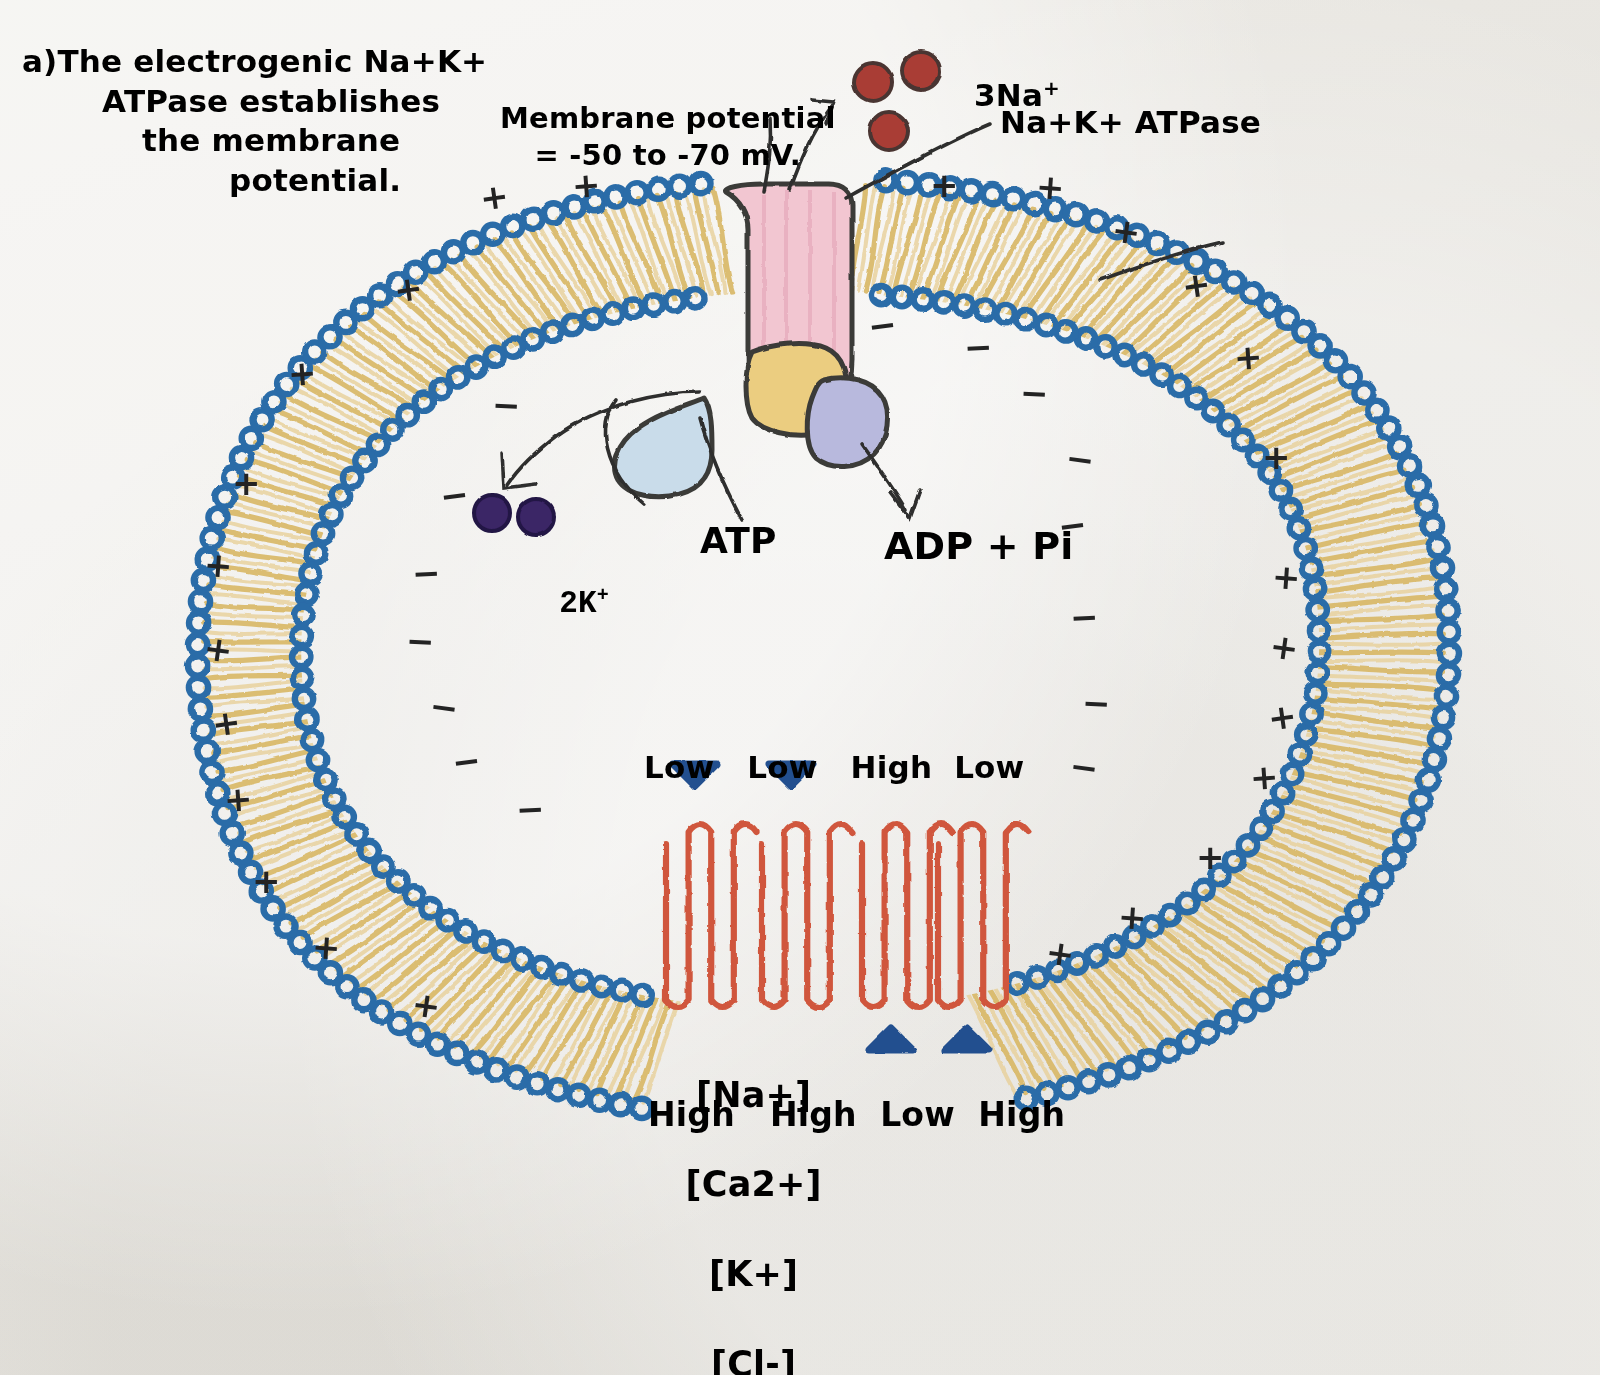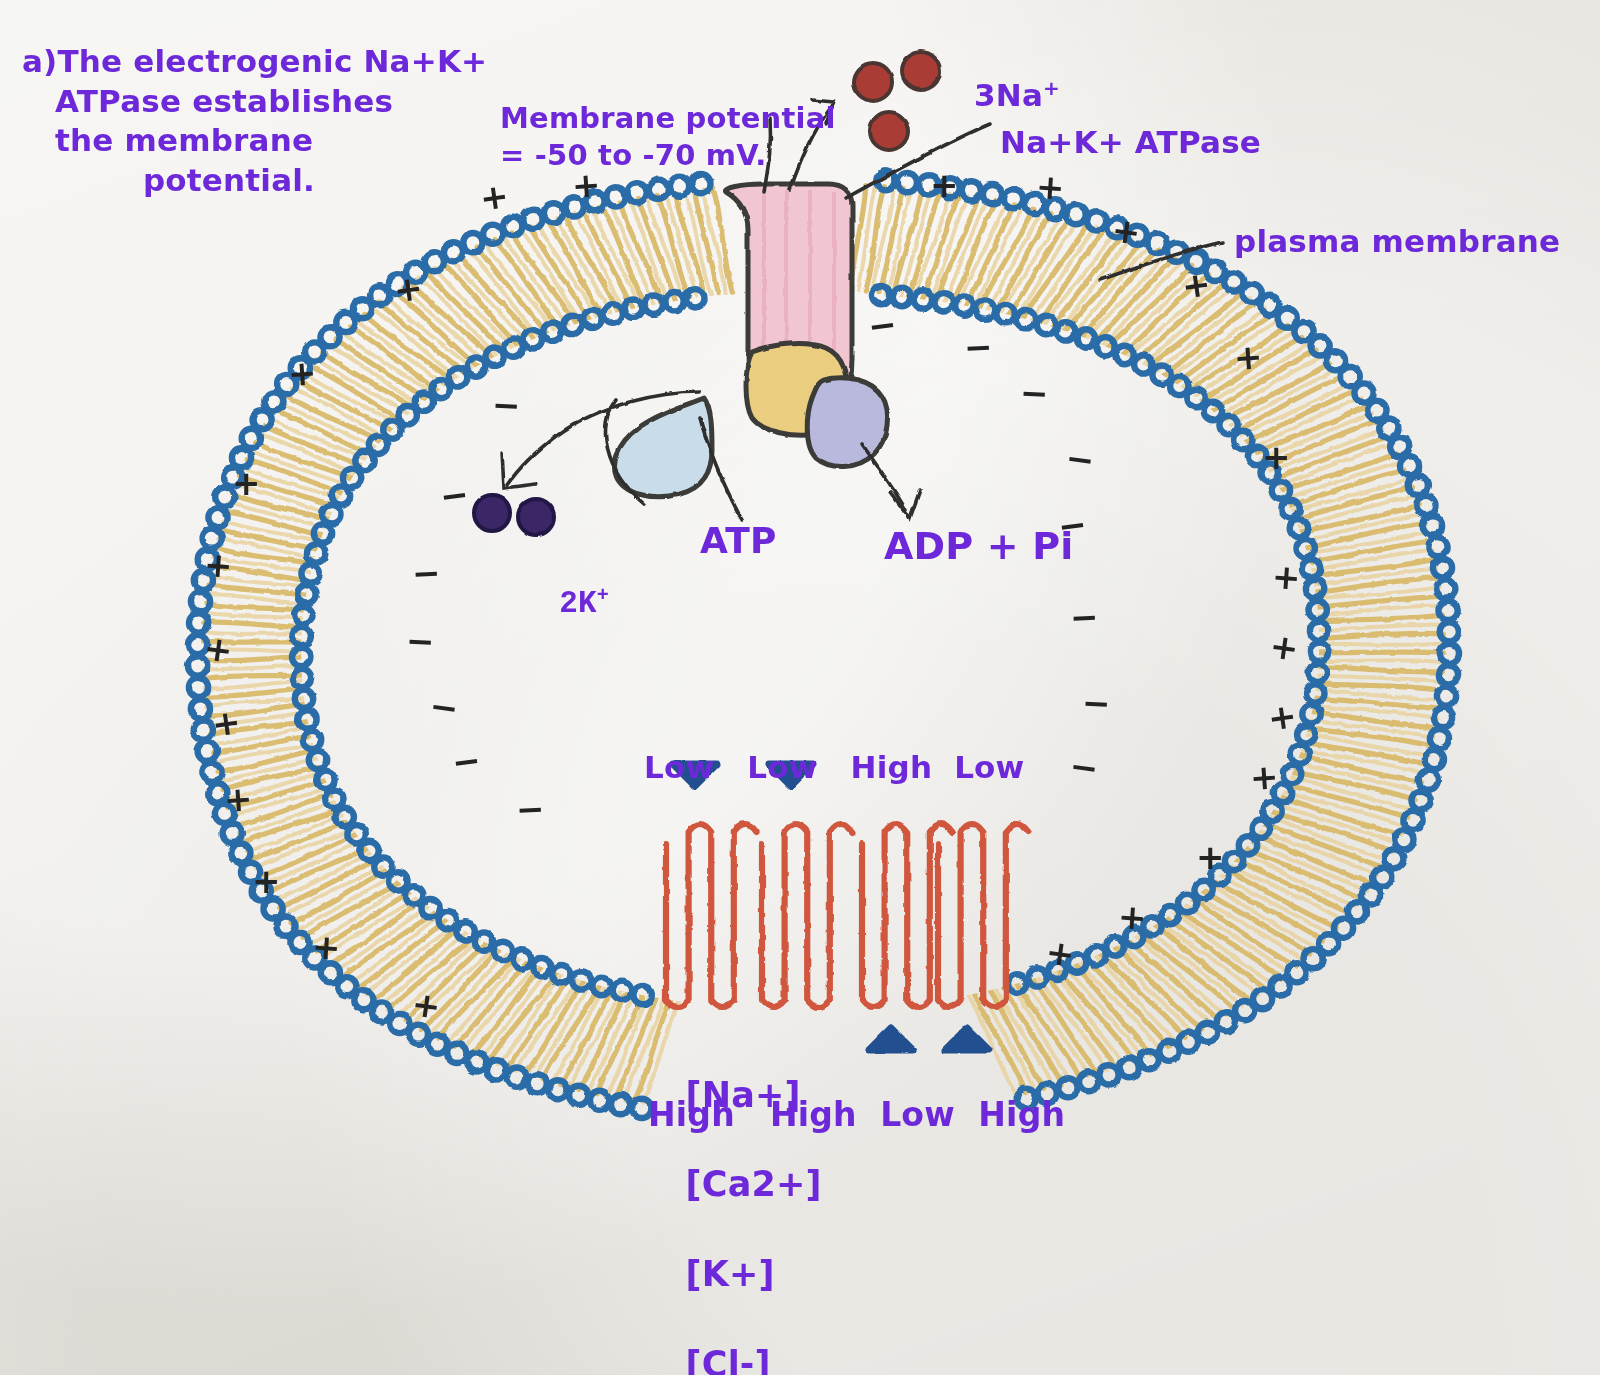--- a/index.html
+++ b/index.html
@@ -16,26 +16,27 @@
     background:
       radial-gradient(circle at 18% 22%, rgba(255,255,255,.55) 0 38%, rgba(0,0,0,0) 60%),
       radial-gradient(circle at 78% 68%, rgba(255,255,255,.35) 0 40%, rgba(0,0,0,0) 62%),
       radial-gradient(circle at 50% 95%, rgba(160,155,145,.12) 0 45%, rgba(0,0,0,0) 70%),
       linear-gradient(160deg,#eceae5 0%,#e7e5e0 45%,#e4e2dc 100%);
     pointer-events:none;
   }
   svg#diagram{position:absolute;left:0;top:0;width:1600px;height:1375px;}
   .note{
     position:absolute;
-    color:#6d28d9;
+    color:#000000;
     font-family:"DejaVu Sans", sans-serif;
     font-weight:600;
     white-space:pre;
     line-height:1.28;
     letter-spacing:.2px;
+    text-align:center;
   }
   .sign{
     position:absolute;
     color:#232323;
     font-family:"DejaVu Sans", sans-serif;
     font-weight:700;
     line-height:1;
     user-select:none;
   }
   .plus{font-size:34px;}
@@ -1719,23 +1720,22 @@
    the membrane
            potential.</div>
 
   <div class="note" style="left:500px;top:100px;font-size:29px;">Membrane potential
 = -50 to -70 mV.</div>
 
   <div class="note" style="left:930px;top:36px;font-size:31px;">
     <span>3Na</span><sup style="font-size:20px;">+</sup>
   </div>
 
-  <div class="note" style="left:1000px;top:103px;font-size:31px;margin-top:20px;">Na+K+ ATPase</div>
-
-  <div class="note" style="left:1234px;top:222px;font-size:31px;">plasma membrane</div>
+  <div class="note" style="left:1000px;top:103px;font-size:31px;">Na+K+ ATPase</div>
+
 
   <div class="note" style="left:484px;top:543px;font-size:31px;font-family:Liberation Mono, monospace;">
     <span>2K</span><sup style="font-size:20px;">+</sup>
   </div>
 
   <div class="note" style="left:700px;top:518px;font-size:36px;">ATP</div>
 
   <div class="note" style="left:884px;top:522px;font-size:38px;">ADP + Pi</div>
 
   <div class="note" style="left:644px;top:748px;font-size:31px;">Low   Low   High  Low</div>

